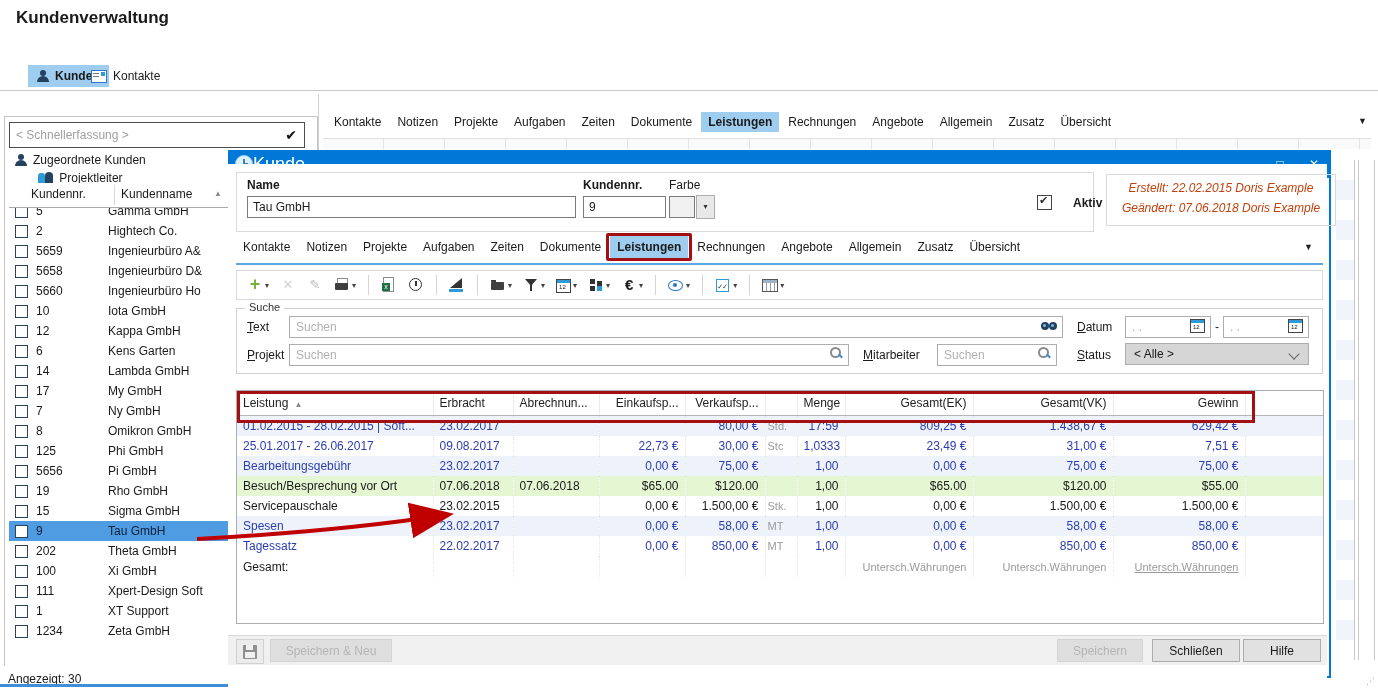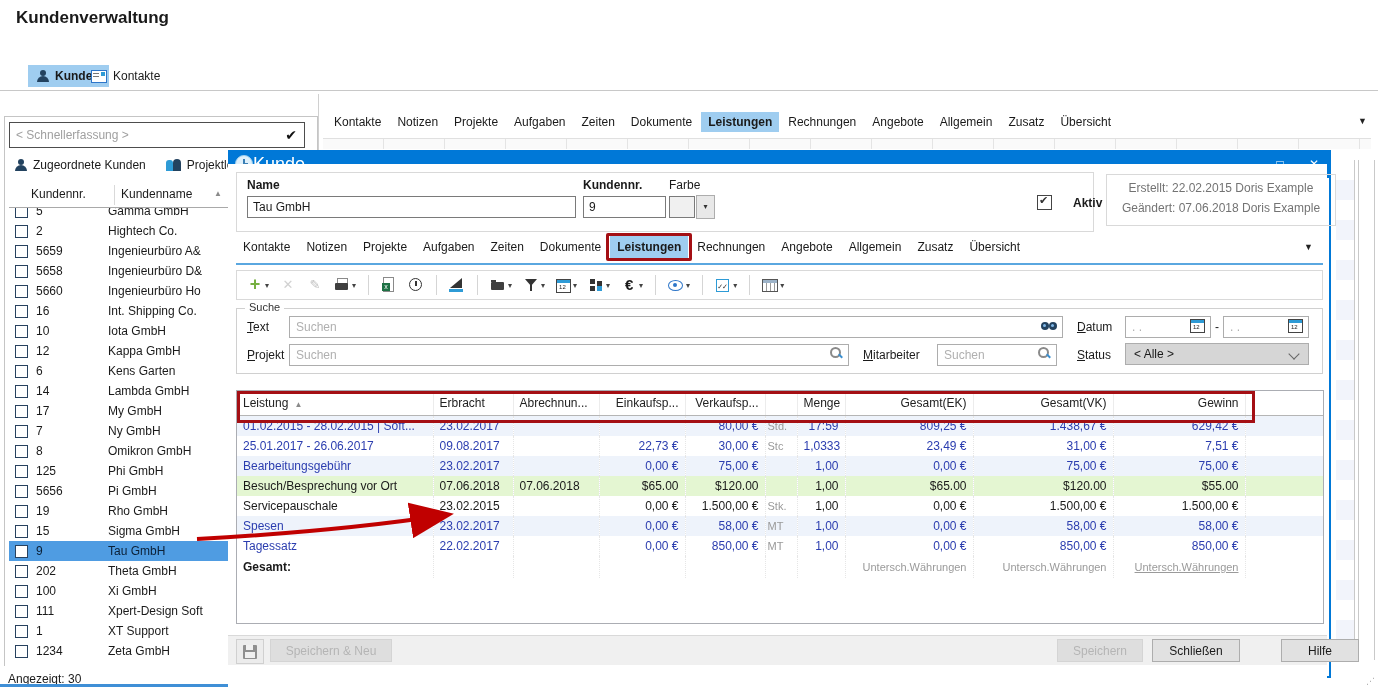--- a/index.html
+++ b/index.html
@@ -75,21 +75,21 @@
   .ti-table::before{content:"";position:absolute;left:0;top:2px;width:14px;height:11px;border:1px solid #555;
      background:linear-gradient(#9db3c8 0 3px,transparent 3px),
      repeating-linear-gradient(to right,transparent 0 3px,#9a9a9a 3px 4px);}
   .dis{opacity:.85;}
 
   
   .left-pane{left:4px;top:94px;width:312px;height:570px;border:1px solid #c5c5c5;background:#fff;margin-top:22px;}
   .quick{position:absolute;left:4px;top:5px;width:294px;height:24px;border:1px solid #4d4d4d;display:flex;align-items:center;}
   .quick .ph{color:#a0a0a0;padding-left:6px;flex:1;}
   .quick .chk{color:#111;font-weight:bold;font-size:14px;padding-right:7px;}
-  .lbtnrow{position:absolute;left:2px;top:36px;height:24px;display:flex;gap:4px;align-items:center;}
+  .lbtnrow{position:absolute;left:2px;top:36px;height:24px;display:flex;gap:4px;align-items:center;flex-direction:column;}
   .lbtn{display:flex;align-items:center;gap:6px;padding:0 8px;height:24px;white-space:nowrap;}
   .lbtn.sel{background:#cde6f9;border:1px solid #6cb0e6;}
   .clist{position:absolute;left:4px;top:66px;width:304px;height:478px;overflow:hidden;}
   .clist-h{position:relative;height:24px;border-bottom:1px solid #a9a9a9;background:#fff;z-index:2;}
   .clist-h .h1{position:absolute;left:22px;top:4px;}
   .clist-h .h2{position:absolute;left:112px;top:4px;}
   .clist-h .sep{position:absolute;left:105px;top:2px;width:1px;height:20px;background:#d9d9d9;}
   .clist-h .sort{position:absolute;left:205px;top:6px;font-size:8px;color:#8a8a8a;}
   .crows{position:relative;margin-top:-7px;}
   .crow{display:flex;align-items:center;height:20px;}
@@ -124,21 +124,21 @@
   .dbody{position:absolute;left:-2px;top:12px;width:1099px;height:600px;background:#fff;}
 
   .fpanel{position:absolute;left:8px;top:8px;width:856px;height:58px;border:1px solid #d9d9d9;}
   .flabel{position:absolute;font-weight:bold;}
   .finput{position:absolute;height:20px;border:1px solid #7a7a7a;background:#fff;display:flex;align-items:center;padding-left:5px;}
   .farbe-box{position:absolute;width:24px;height:20px;border:1px solid #7a7a7a;background:#f0f0f0;}
   .farbe-dd{position:absolute;width:17px;height:22px;border:1px solid #adadad;background:#e8e8e8;text-align:center;font-size:8px;line-height:22px;color:#333;}
   .aktiv{position:absolute;left:800px;top:22px;display:flex;align-items:center;gap:21px;font-weight:bold;}
   .aktiv .box{width:13px;height:13px;border:1px solid #444;background:#fff;position:relative;}
   .aktiv .box::after{content:"\2714";position:absolute;left:1px;top:-2px;font-size:11px;color:#333;}
-  .infobox{position:absolute;left:878px;top:10px;width:228px;height:50px;border:1px solid #d9d9d9;color:#737373;text-align:center;}
+  .infobox{position:absolute;left:878px;top:10px;width:228px;height:50px;border:1px solid #d9d9d9;color:#c2410c;text-align:center;font-style:italic;}
   .infobox div{margin-top:6px;}
 
   .dtabs{position:absolute;left:8px;top:72px;display:flex;gap:2px;}
   .ktab{padding:4px 7px;white-space:nowrap;cursor:default;position:relative;}
   .ktab.sel{background:#9fcdf0;font-weight:bold;}
   .tab-red{position:absolute;left:-4px;top:-3px;right:-4px;bottom:-3px;border:3px solid #a40f14;border-radius:2px;pointer-events:none;}
   .dtabs-line{position:absolute;left:8px;top:99px;width:1087px;height:2px;background:#5aa7e0;}
   .dlg-chevron{position:absolute;right:14px;top:78px;font-size:9px;color:#222;}
 
   .dtoolbar{position:absolute;left:8px;top:106px;width:1087px;height:30px;border:1px solid #d9d9d9;box-sizing:border-box;}
@@ -159,21 +159,21 @@
   table.svc{border-collapse:collapse;table-layout:fixed;width:1086px;font-size:12px;}
   .svc th{height:24px;font-weight:normal;text-align:left;padding:0 6px;border-bottom:1px solid #b5b5b5;border-right:1px solid #ececec;white-space:nowrap;overflow:hidden;color:#222;}
   .svc td{height:20px;padding:0 6px;border-right:1px dotted #e6e6e6;white-space:nowrap;overflow:hidden;}
   .svc .r{text-align:right;}
   .svc .unit{color:#9a9a9a;font-size:11px;padding:0 2px;}
   .svc tr.bg-alt td{background:#eef3fb;}
   .svc tr.bg-green td{background:#e4f6d2;}
   .svc tr.c-blue td{color:#2b3daf;}
   .svc tr.c-blue td.unit,.svc td.unit{color:#9a9a9a;}
   .svc .warn{color:#8a8a8a;margin-left:4px;font-size:11px;}
-  .svc tr.foot td{font-weight:bold;height:22px;border-top:0;}
+  .svc tr.foot td{font-weight:normal;height:22px;border-top:0;}
   .svc tr.foot td.uw{font-weight:normal;color:#9a9a9a;font-size:11px;}
   .svc tr.foot td.uw.ul{text-decoration:underline;}
   .hdr-red{position:absolute;left:0px;top:0px;width:1012px;height:26px;border:3px solid #a40f14;pointer-events:none;z-index:3;}
   .sort-sm{font-size:8px;color:#8a8a8a;margin-left:6px;}
 
   
   .dfoot{position:absolute;left:0;top:471px;width:1099px;height:29px;background:#f0f0f0;border-top:1px solid #d9d9d9;}
   .fbtn{position:absolute;top:3px;height:23px;display:flex;align-items:center;justify-content:center;border:1px solid #adadad;background:#e1e1e1;padding:0 10px;box-sizing:border-box;}
   .fbtn.dis{background:#dcdcdc;border-color:#d0d0d0;color:#ababab;}
   .savebtn{position:absolute;left:8px;top:3px;width:26px;height:23px;border:1px solid #d0d0d0;background:#ececec;display:flex;align-items:center;justify-content:center;}
@@ -275,25 +275,20 @@
           </div>
           <div class="crow">
             <span class="cb"></span>
             <span class="nr">5658</span>
             <span class="nm">Ingenieurbüro D&amp;</span>
           </div>
           <div class="crow">
             <span class="cb"></span>
             <span class="nr">5660</span>
             <span class="nm">Ingenieurbüro Ho</span>
-          </div>
-          <div class="crow">
-            <span class="cb"></span>
-            <span class="nr">16</span>
-            <span class="nm">Int. Shipping Co.</span>
           </div>
           <div class="crow">
             <span class="cb"></span>
             <span class="nr">10</span>
             <span class="nm">Iota GmbH</span>
           </div>
           <div class="crow">
             <span class="cb"></span>
             <span class="nr">12</span>
             <span class="nm">Kappa GmbH</span>
@@ -675,21 +670,21 @@
         </table>
       </div>
 
       <div class="dfoot">
         <span class="savebtn">
             <span class="i-floppy"></span>
           </span>
         <span class="fbtn dis" style="left:42px;width:122px;">Speichern &amp; Neu</span>
         <span class="fbtn dis" style="left:829px;width:86px;">Speichern</span>
         <span class="fbtn" style="left:924px;width:88px;">Schließen</span>
-        <span class="fbtn" style="left:1015px;width:78px;margin-left:38px;">Hilfe</span>
+        <span class="fbtn" style="left:1015px;width:78px;">Hilfe</span>
       </div>
     </div>
   </div>
 
   <div class="abs statusbar">
     <span class="txt">Angezeigt: 30</span>
     <span class="vdiv"></span>
   </div>
   <div class="abs blue-line"></div>
   <div class="abs grip">⋰</div>

